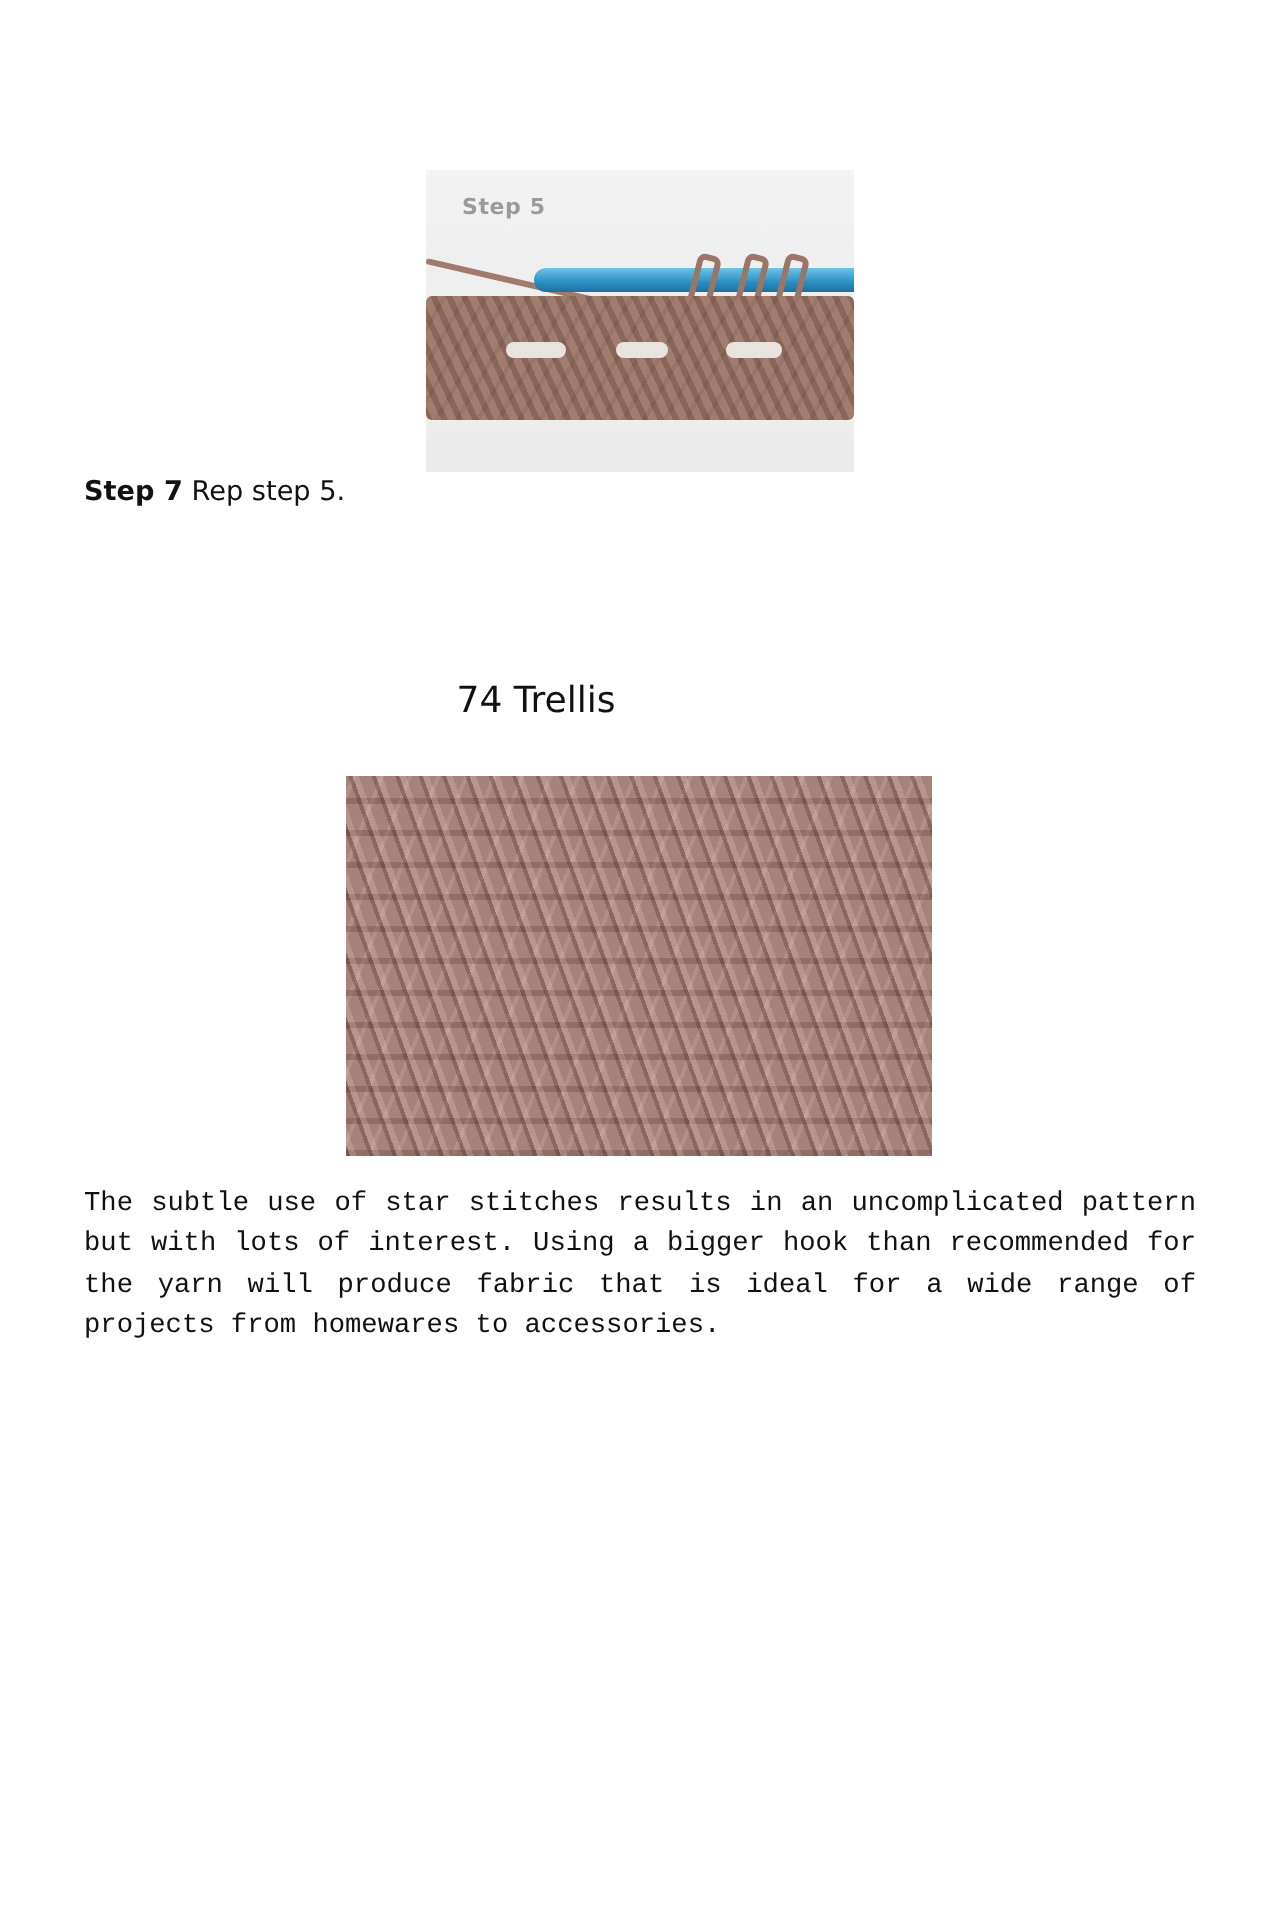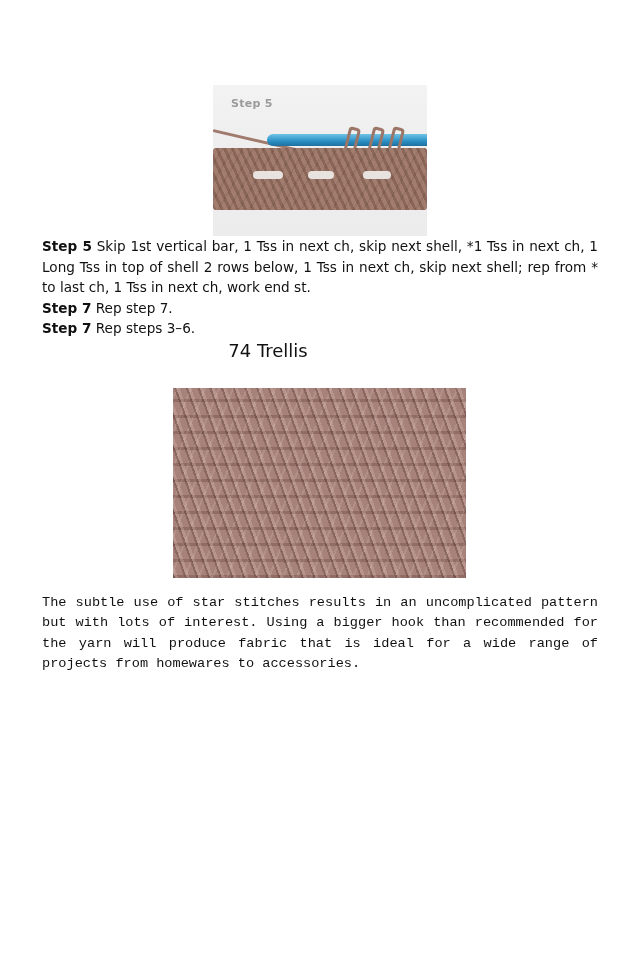--- a/index.html
+++ b/index.html
@@ -77,22 +77,20 @@
   <div class="loop" style="left:132px;"></div>
   <div class="loop" style="left:156px;"></div>
   <div class="loop" style="left:176px;"></div>
   <div class="fabric-row"></div>
   <div class="fabric-gap" style="left:40px;width:30px;"></div>
   <div class="fabric-gap" style="left:95px;width:26px;"></div>
   <div class="fabric-gap" style="left:150px;width:28px;"></div>
 </div>
 
 <div class="instructions">
-  <p><b>Step 5</b><span> Skip 1st vertical bar, 1 Tss in next ch, skip next shell, *1 Tss in next ch, 1 Long Tss in top of shell 2 rows below, 1 Tss in next ch, skip next shell; rep from * to last ch, 1 Tss in next ch, work end st.</span></p>
-  <p><b>Step 7</b><span> Rep step 7.</span></p>
-  <p><b>Step 7</b><span> Rep steps 3–6.</span></p>
+  <p><b>Step 7</b><span> Rep step 5.</span></p>
 </div>
 
 <div class="section-title">74 Trellis</div>
 
 <div class="swatch" title="Trellis stitch crochet swatch in dusty rose yarn"></div>
 
 <p class="description">The subtle use of star stitches results in an uncomplicated pattern but with lots of interest. Using a bigger hook than recommended for the yarn will produce fabric that is ideal for a wide range of projects from homewares to accessories.</p>
 
 </body></html>

